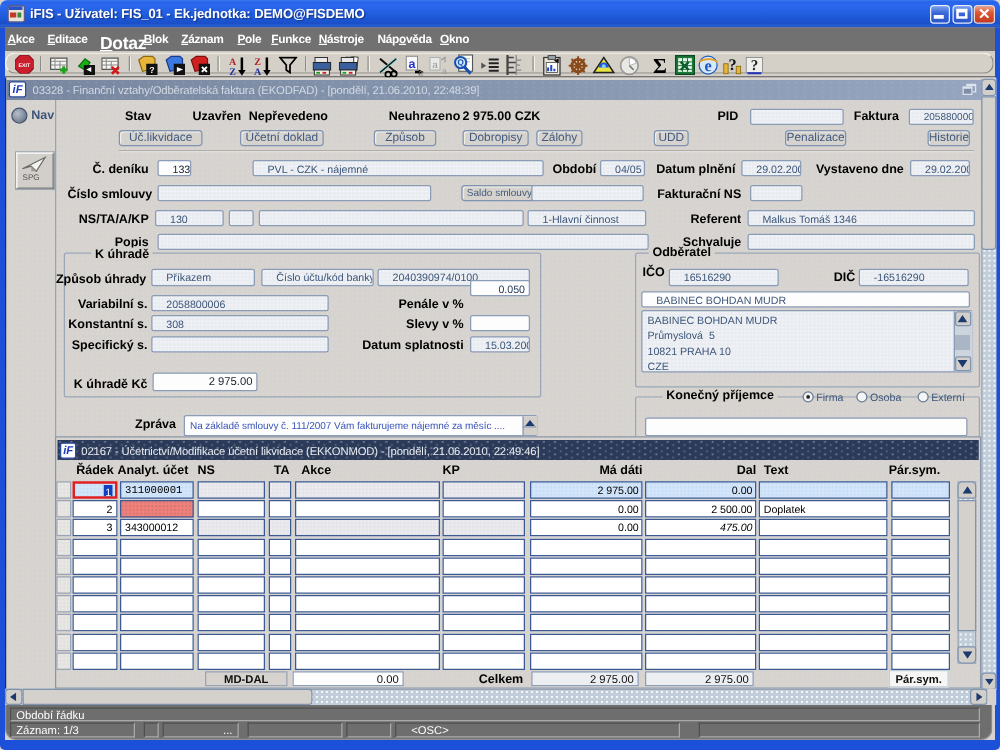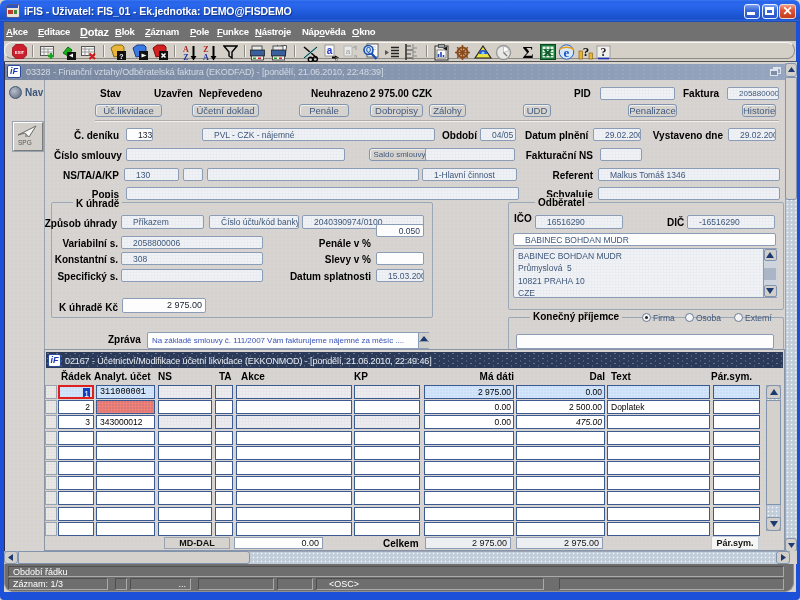--- a/index.html
+++ b/index.html
@@ -27,21 +27,21 @@
 <div class="abs" style="left:14px;top:10px;width:3px;height:4px;background:#3a8a3a;"></div>
 <div class="abs" style="left:24px;top:5px;font-size:10.5px;font-weight:bold;color:#fff;text-shadow:1px 1px 1px #12348a;position:absolute;letter-spacing:-0.1px;">iFIS - Uživatel: FIS_01 - Ek.jednotka: DEMO@FISDEMO</div>
 <div class="abs" style="left:744px;top:4px;width:16px;height:15px;border-radius:3px;background:linear-gradient(180deg,#7da1ef,#3b68d8 40%,#2a55c8);border:1px solid #e8eefc;box-sizing:border-box;"></div>
 <div class="abs" style="left:747px;top:12px;width:8px;height:3px;background:#fff;"></div>
 <div class="abs" style="left:762px;top:4px;width:16px;height:15px;border-radius:3px;background:linear-gradient(180deg,#7da1ef,#3b68d8 40%,#2a55c8);border:1px solid #e8eefc;box-sizing:border-box;"></div>
 <div class="abs" style="left:765px;top:7px;width:9px;height:8px;border:2px solid #fff;border-top-width:3px;box-sizing:border-box;"></div>
 <div class="abs" style="left:779px;top:4px;width:17px;height:15px;border-radius:3px;background:linear-gradient(180deg,#f0a088,#dd5536 40%,#c43a1c);border:1px solid #f0d8cc;box-sizing:border-box;color:#fff;font-size:12px;font-weight:bold;text-align:center;line-height:13px;">✕</div>
 <div class="abs" style="left:0px;top:22px;width:800px;height:19px;background:#717171;"></div>
 <div class="abs" style="left:6px;top:26px;font-size:9.5px;font-weight:bold;color:#fff;position:absolute;white-space:nowrap;letter-spacing:-0.25px;"><span style="text-decoration:underline;">A</span>kce</div>
 <div class="abs" style="left:38px;top:26px;font-size:9.5px;font-weight:bold;color:#fff;position:absolute;white-space:nowrap;letter-spacing:-0.25px;"><span style="text-decoration:underline;">E</span>ditace</div>
-<div class="abs" style="left:80px;top:26px;font-size:11px;font-weight:bold;color:#fff;position:absolute;white-space:nowrap;letter-spacing:-0.25px;"><span style="text-decoration:underline;">D</span>otaz</div>
+<div class="abs" style="left:80px;top:26px;font-size:14px;font-weight:bold;color:#fff;position:absolute;white-space:nowrap;letter-spacing:-0.25px;"><span style="text-decoration:underline;">D</span>otaz</div>
 <div class="abs" style="left:115px;top:26px;font-size:9.5px;font-weight:bold;color:#fff;position:absolute;white-space:nowrap;letter-spacing:-0.25px;"><span style="text-decoration:underline;">B</span>lok</div>
 <div class="abs" style="left:145px;top:26px;font-size:9.5px;font-weight:bold;color:#fff;position:absolute;white-space:nowrap;letter-spacing:-0.25px;"><span style="text-decoration:underline;">Z</span>áznam</div>
 <div class="abs" style="left:190px;top:26px;font-size:9.5px;font-weight:bold;color:#fff;position:absolute;white-space:nowrap;letter-spacing:-0.25px;"><span style="text-decoration:underline;">P</span>ole</div>
 <div class="abs" style="left:217px;top:26px;font-size:9.5px;font-weight:bold;color:#fff;position:absolute;white-space:nowrap;letter-spacing:-0.25px;"><span style="text-decoration:underline;">F</span>unkce</div>
 <div class="abs" style="left:255px;top:26px;font-size:9.5px;font-weight:bold;color:#fff;position:absolute;white-space:nowrap;letter-spacing:-0.25px;"><span style="text-decoration:underline;">N</span>ástroje</div>
 <div class="abs" style="left:302px;top:26px;font-size:9.5px;font-weight:bold;color:#fff;position:absolute;white-space:nowrap;letter-spacing:-0.25px;">Náp<span style="text-decoration:underline;">o</span>věda</div>
 <div class="abs" style="left:352px;top:26px;font-size:9.5px;font-weight:bold;color:#fff;position:absolute;white-space:nowrap;letter-spacing:-0.25px;"><span style="text-decoration:underline;">O</span>kno</div>
 <div class="abs" style="left:0px;top:41px;width:800px;height:21px;background:#d4d0c8;border-bottom:1px solid #555;box-sizing:border-box;"></div>
 <div class="abs" style="left:4px;top:42px;width:791px;height:17px;border:1px solid #f6f5f2;border-right-color:#8e8b86;border-bottom-color:#8e8b86;border-radius:8px;box-sizing:border-box;"></div>
 <svg class="abs" style="left:12px;top:44px;" width="15" height="15" viewBox="0 0 15 15">
@@ -221,21 +221,21 @@
 <div class="lbl" style="left:311px;top:88px;">Neuhrazeno</div>
 <div class="lbl" style="left:370px;top:88px;">2 975.00 CZK</div>
 <div class="lbl" style="left:574px;top:88px;">PID</div>
 <div class="fld" style="left:600px;top:87px;width:75px;height:13px;"></div>
 <div class="lbl" style="left:683px;top:88px;">Faktura</div>
 <div class="fld" style="left:727px;top:87px;width:52px;height:13px;">
     <span class="fldtx" style="font-size:8px;">2058800006</span>
   </div>
 <div class="btn" style="left:95px;top:104px;width:67px;height:13px;">Úč.likvidace</div>
 <div class="btn" style="left:192px;top:104px;width:67px;height:13px;">Účetní doklad</div>
-<div class="btn" style="left:299px;top:104px;width:50px;height:13px;">Penále</div>
+<div class="btn" style="left:299px;top:104px;width:50px;height:13px;">Způsob</div>
 <div class="btn" style="left:370px;top:104px;width:53px;height:13px;">Dobropisy</div>
 <div class="btn" style="left:429px;top:104px;width:37px;height:13px;">Zálohy</div>
 <div class="btn" style="left:523px;top:104px;width:28px;height:13px;">UDD</div>
 <div class="btn" style="left:628px;top:104px;width:49px;height:13px;">Penalizace</div>
 <div class="btn" style="left:742px;top:104px;width:34px;height:13px;">Historie</div>
 <div class="abs" style="left:95px;top:120px;width:684px;height:1px;background:#b0ada8;border-bottom:1px solid #f2f1ee;"></div>
 <div class="lbl" style="left:70px;top:130px;width:49px;text-align:right;">Č. deníku</div>
 <div class="fld white" style="left:126px;top:128px;width:27px;height:13px;">
     <span class="fldtx" style="color:#20262e;">133</span>
   </div>
@@ -309,21 +309,21 @@
 <div class="fld" style="left:121px;top:269px;width:142px;height:13px;"></div>
 <div class="lbl" style="left:280px;top:271px;width:91px;text-align:right;">Datum splatnosti</div>
 <div class="fld" style="left:376px;top:269px;width:48px;height:13px;">
     <span class="fldtx" style="">15.03.2008</span>
   </div>
 <div class="lbl" style="left:55px;top:302px;width:63px;text-align:right;">K úhradě Kč</div>
 <div class="fld white" style="left:122px;top:298px;width:84px;height:15px;">
     <span class="fldtx" style="color:#1a2230;text-align:right;font-size:9px;">2 975.00</span>
   </div>
 <div class="grp" style="left:508px;top:202px;width:274px;height:106px;"></div>
-<div class="grplbl" style="left:535px;top:197px;">Odběratel</div>
+<div class="grplbl" style="left:519px;top:197px;">Odběratel</div>
 <div class="lbl" style="left:514px;top:213px;">IČO</div>
 <div class="fld" style="left:535px;top:215px;width:88px;height:14px;">
     <span class="fldtx" style="">16516290</span>
   </div>
 <div class="lbl" style="left:667px;top:217px;">DIČ</div>
 <div class="fld" style="left:687px;top:215px;width:88px;height:14px;">
     <span class="fldtx" style="">-16516290</span>
   </div>
 <div class="fld white" style="left:513px;top:233px;width:263px;height:13px;">
     <span class="fldtx" style="">BABINEC BOHDAN MUDR</span>

